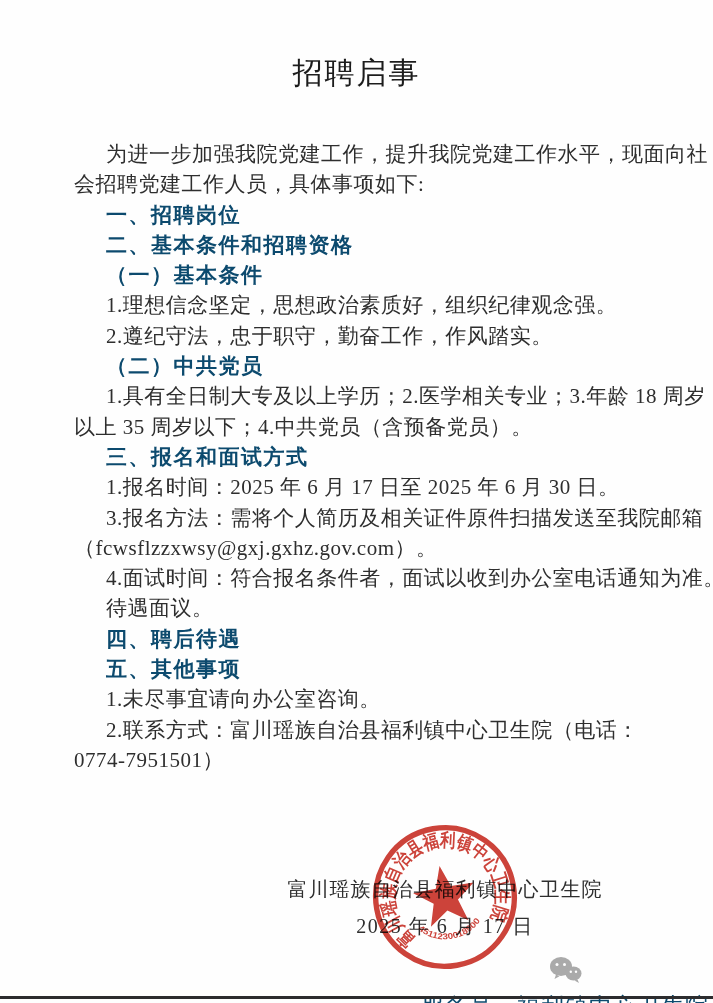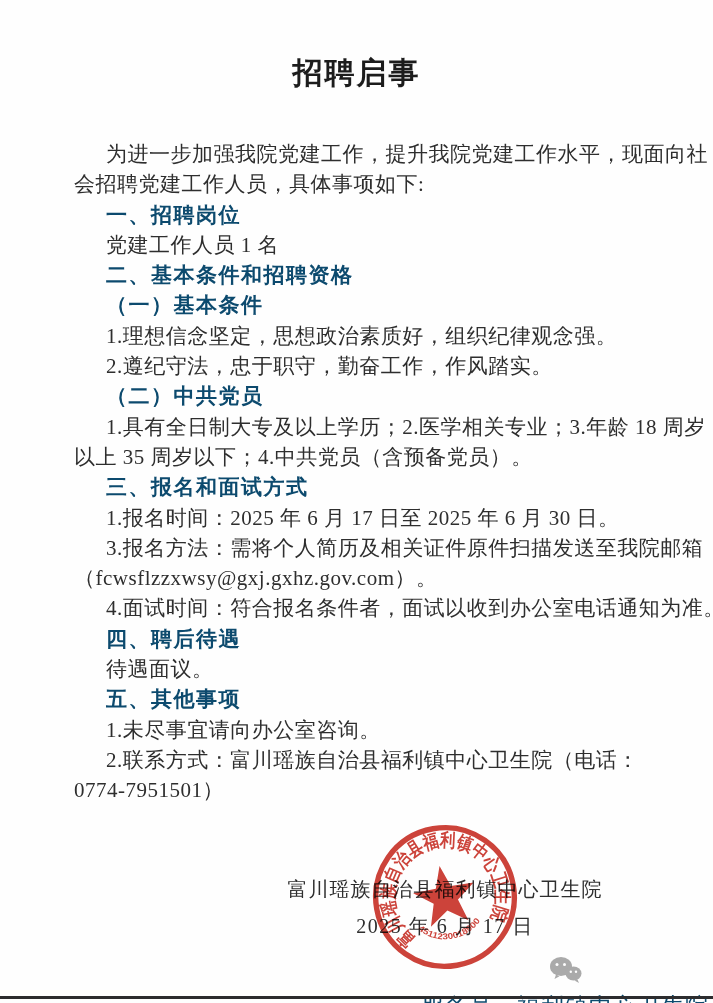--- a/index.html
+++ b/index.html
@@ -3,21 +3,21 @@
 <meta charset="utf-8">
 <style>
   html,body { margin:0; padding:0; background:#ffffff; }
   .page {
     position:relative; width:713px; height:1003px; margin:0 auto;
     background:#fefefe; overflow:hidden;
     font-family:"Liberation Serif", serif; color:#2e2e2e;
   }
   .doc-title {
     position:absolute; top:53px; left:0; right:0;
-    text-align:center; font-size:30px; font-weight:700;
+    text-align:center; font-size:30px; font-weight:400;
     letter-spacing:2px; color:#1c1c1c; margin:0;
     font-family:"Liberation Serif", serif;
   }
   .content { position:absolute; top:139px; left:74px; width:576px; }
   .ln {
     margin:0; font-size:21px; line-height:30.3px;
     letter-spacing:0.5px; white-space:nowrap; color:#2e2e2e;
   }
   .ind { text-indent:32px; }
   .bold {
@@ -53,35 +53,34 @@
 <body>
 
 <div class="page">
 
   <h1 class="doc-title">招聘启事</h1>
 
   <div class="content">
     <p class="ln ind">为进一步加强我院党建工作，提升我院党建工作水平，现面向社</p>
     <p class="ln">会招聘党建工作人员，具体事项如下:</p>
     <p class="ln ind bold">一、招聘岗位</p>
-    <p class="ln ind">党建工作人员 1 名</p>
     <p class="ln ind bold">二、基本条件和招聘资格</p>
     <p class="ln ind bold">（一）基本条件</p>
     <p class="ln ind">1.理想信念坚定，思想政治素质好，组织纪律观念强。</p>
     <p class="ln ind">2.遵纪守法，忠于职守，勤奋工作，作风踏实。</p>
     <p class="ln ind bold">（二）中共党员</p>
     <p class="ln ind">1.具有全日制大专及以上学历；2.医学相关专业；3.年龄 18 周岁</p>
     <p class="ln">以上 35 周岁以下；4.中共党员（含预备党员）。</p>
     <p class="ln ind bold">三、报名和面试方式</p>
     <p class="ln ind">1.报名时间：2025 年 6 月 17 日至 2025 年 6 月 30 日。</p>
     <p class="ln ind">3.报名方法：需将个人简历及相关证件原件扫描发送至我院邮箱</p>
     <p class="ln">（fcwsflzzxwsy@gxj.gxhz.gov.com）。</p>
     <p class="ln ind">4.面试时间：符合报名条件者，面试以收到办公室电话通知为准。</p>
+    <p class="ln ind">待遇面议。</p>
     <p class="ln ind bold">四、聘后待遇</p>
-    <p class="ln ind">待遇面议。</p>
     <p class="ln ind bold">五、其他事项</p>
     <p class="ln ind">1.未尽事宜请向办公室咨询。</p>
     <p class="ln ind">2.联系方式：富川瑶族自治县福利镇中心卫生院（电话：</p>
     <p class="ln">0774-7951501）</p>
   </div>
 
   <p class="sig-org">富川瑶族自治县福利镇中心卫生院</p>
   <p class="sig-date">2025 年 6 月 17 日</p>
 
   <svg class="seal" viewBox="0 0 200 200" xmlns="http://www.w3.org/2000/svg" aria-hidden="true">

